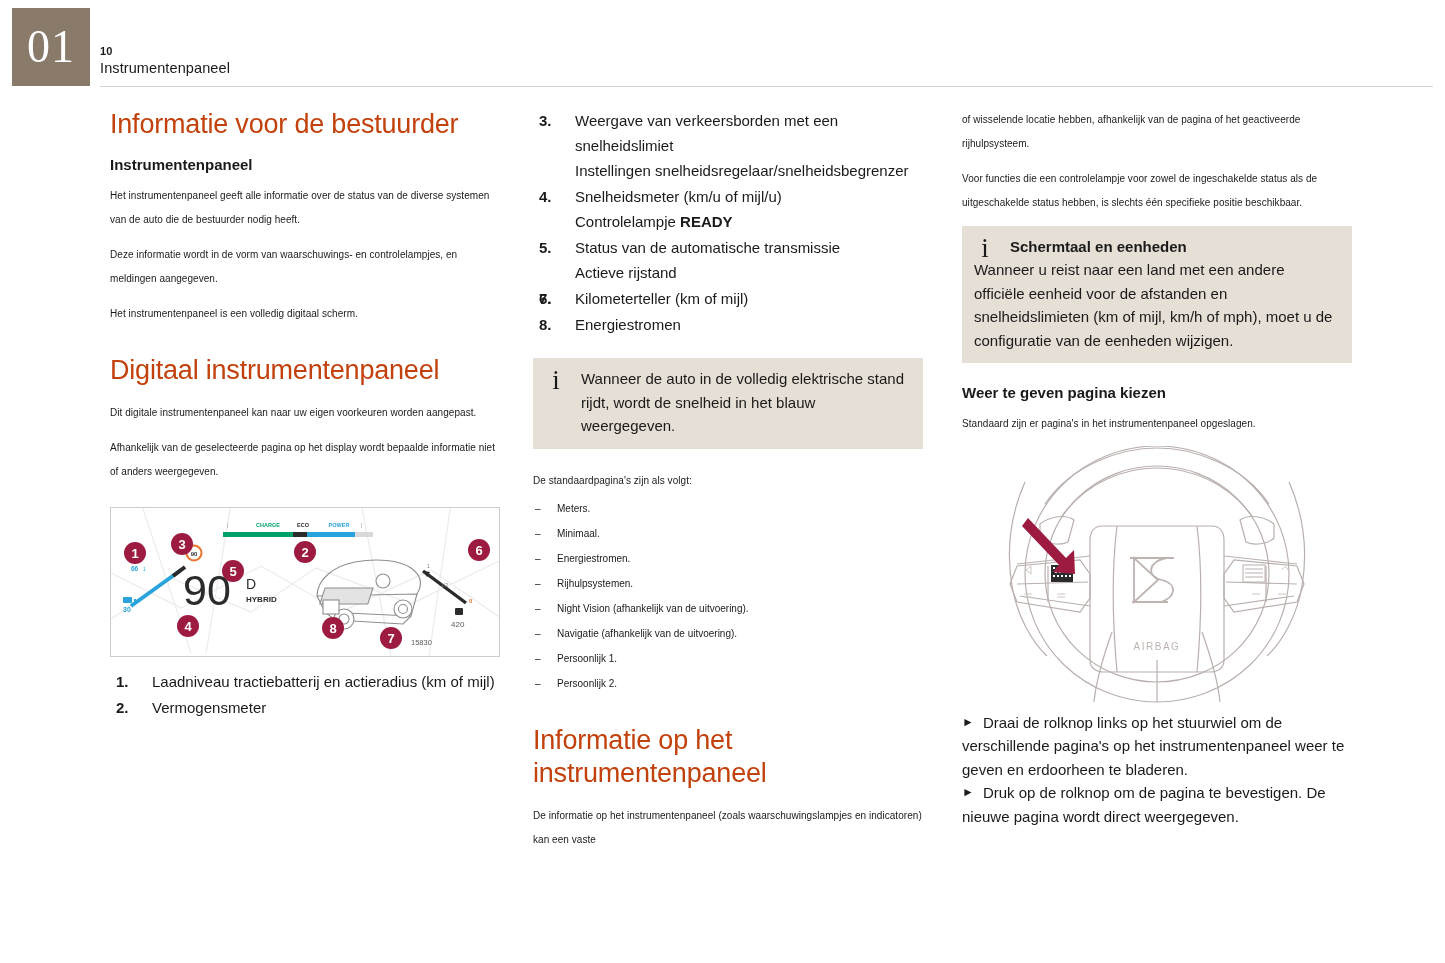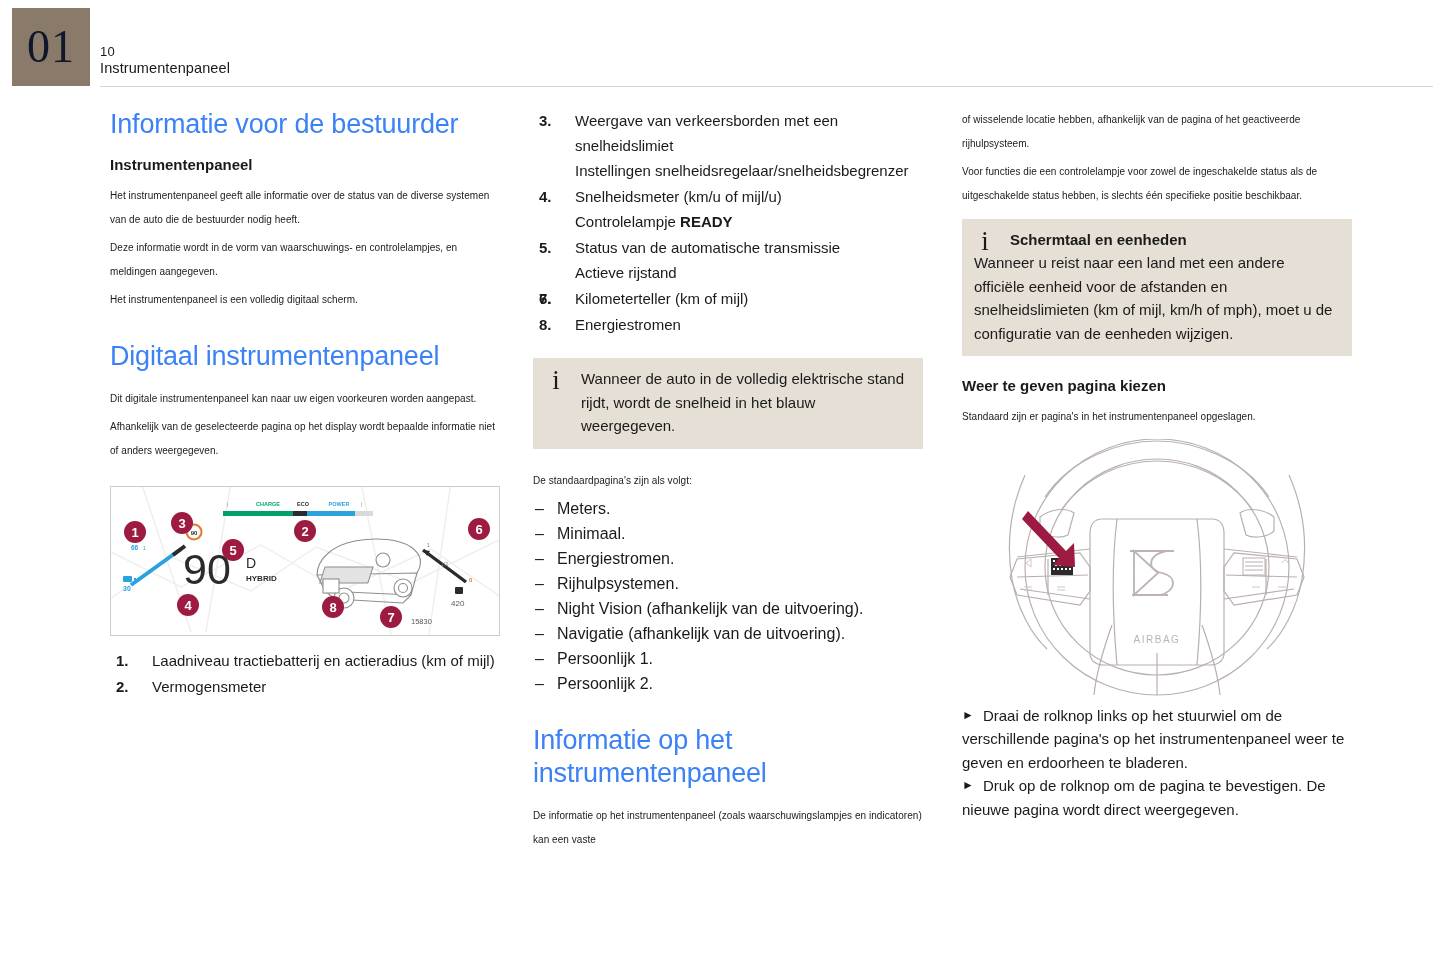--- a/index.html
+++ b/index.html
@@ -8,62 +8,62 @@
     background:#ffffff;
     font-family:"Liberation Sans", sans-serif;
     color:#1a1a1a;
     overflow:hidden;
     position:relative;
   }
   
   .page-header{position:absolute;top:0;left:0;width:1445px;height:88px;}
   .chapter-badge{
     position:absolute;left:12px;top:8px;width:78px;height:78px;
-    background:#8a7a6a;color:#0f172a;
+    background:#8a7a6a;color:#ffffff;
     font-family:"Liberation Serif", serif;
     font-size:46px;line-height:78px;text-align:center;font-weight:400;
     letter-spacing:1px;
   }
   .header-text{position:absolute;left:100px;top:44px;}
-  .header-page-num{font-size:13px;font-weight:normal;line-height:15px;letter-spacing:.2px;}
+  .header-page-num{font-size:11px;font-weight:bold;line-height:15px;letter-spacing:.2px;}
   .header-chapter-title{font-size:14.5px;line-height:18px;letter-spacing:.1px;}
   .header-rule{position:absolute;left:100px;top:86px;width:1333px;height:1px;background:#d8d4cf;}
 
   
   .columns{position:absolute;top:108px;left:0;width:1445px;height:850px;}
   .col{position:absolute;top:0;width:390px;}
   .col1{left:110px;}
   .col2{left:533px;}
   .col3{left:962px;}
 
   h1.sec-title{
     font-size:27px;font-weight:400;line-height:33px;margin:0 0 14px 0;
-    letter-spacing:-.2px;color:#3b82f6;
+    letter-spacing:-.2px;color:#c2410c;
   }
   h2.sub-title{font-size:15px;font-weight:bold;line-height:20px;margin:0 0 9px 0;}
   p.body{font-size:10px;line-height:23.5px;margin:0 0 0 0;letter-spacing:.05px;}
-  p.body + p.body{margin-top:5px;}
+  p.body + p.body{margin-top:12px;}
   .gap-s{height:12px;}
   .gap-m{height:20px;}
   .gap-l{height:28px;}
 
   
   ol.num-list{list-style:none;margin:0;padding:0;}
   ol.num-list li{
     position:relative;padding-left:42px;font-size:15px;line-height:25px;margin-bottom:1px;
   }
   ol.num-list li .idx{
     position:absolute;left:6px;top:0;font-weight:bold;font-size:15px;
   }
   ol.num-list li .sub{display:block;}
 
   
   ul.dash-list{list-style:none;margin:4px 0 0 0;padding:0;}
   ul.dash-list li{
-    position:relative;padding-left:24px;font-size:16px;line-height:25px;
+    position:relative;padding-left:24px;font-size:10px;line-height:25px;
   }
   ul.dash-list li:before{content:"–";position:absolute;left:2px;top:0;}
 
   
   .arrow-step{font-size:15px;line-height:23.5px;position:relative;padding-left:0;}
   .arrow-glyph{font-size:12px;margin-right:9px;vertical-align:2px;}
 
   
   .info-box{
     background:#e6dfd5;padding:9px 14px 11px 12px;box-sizing:border-box;

